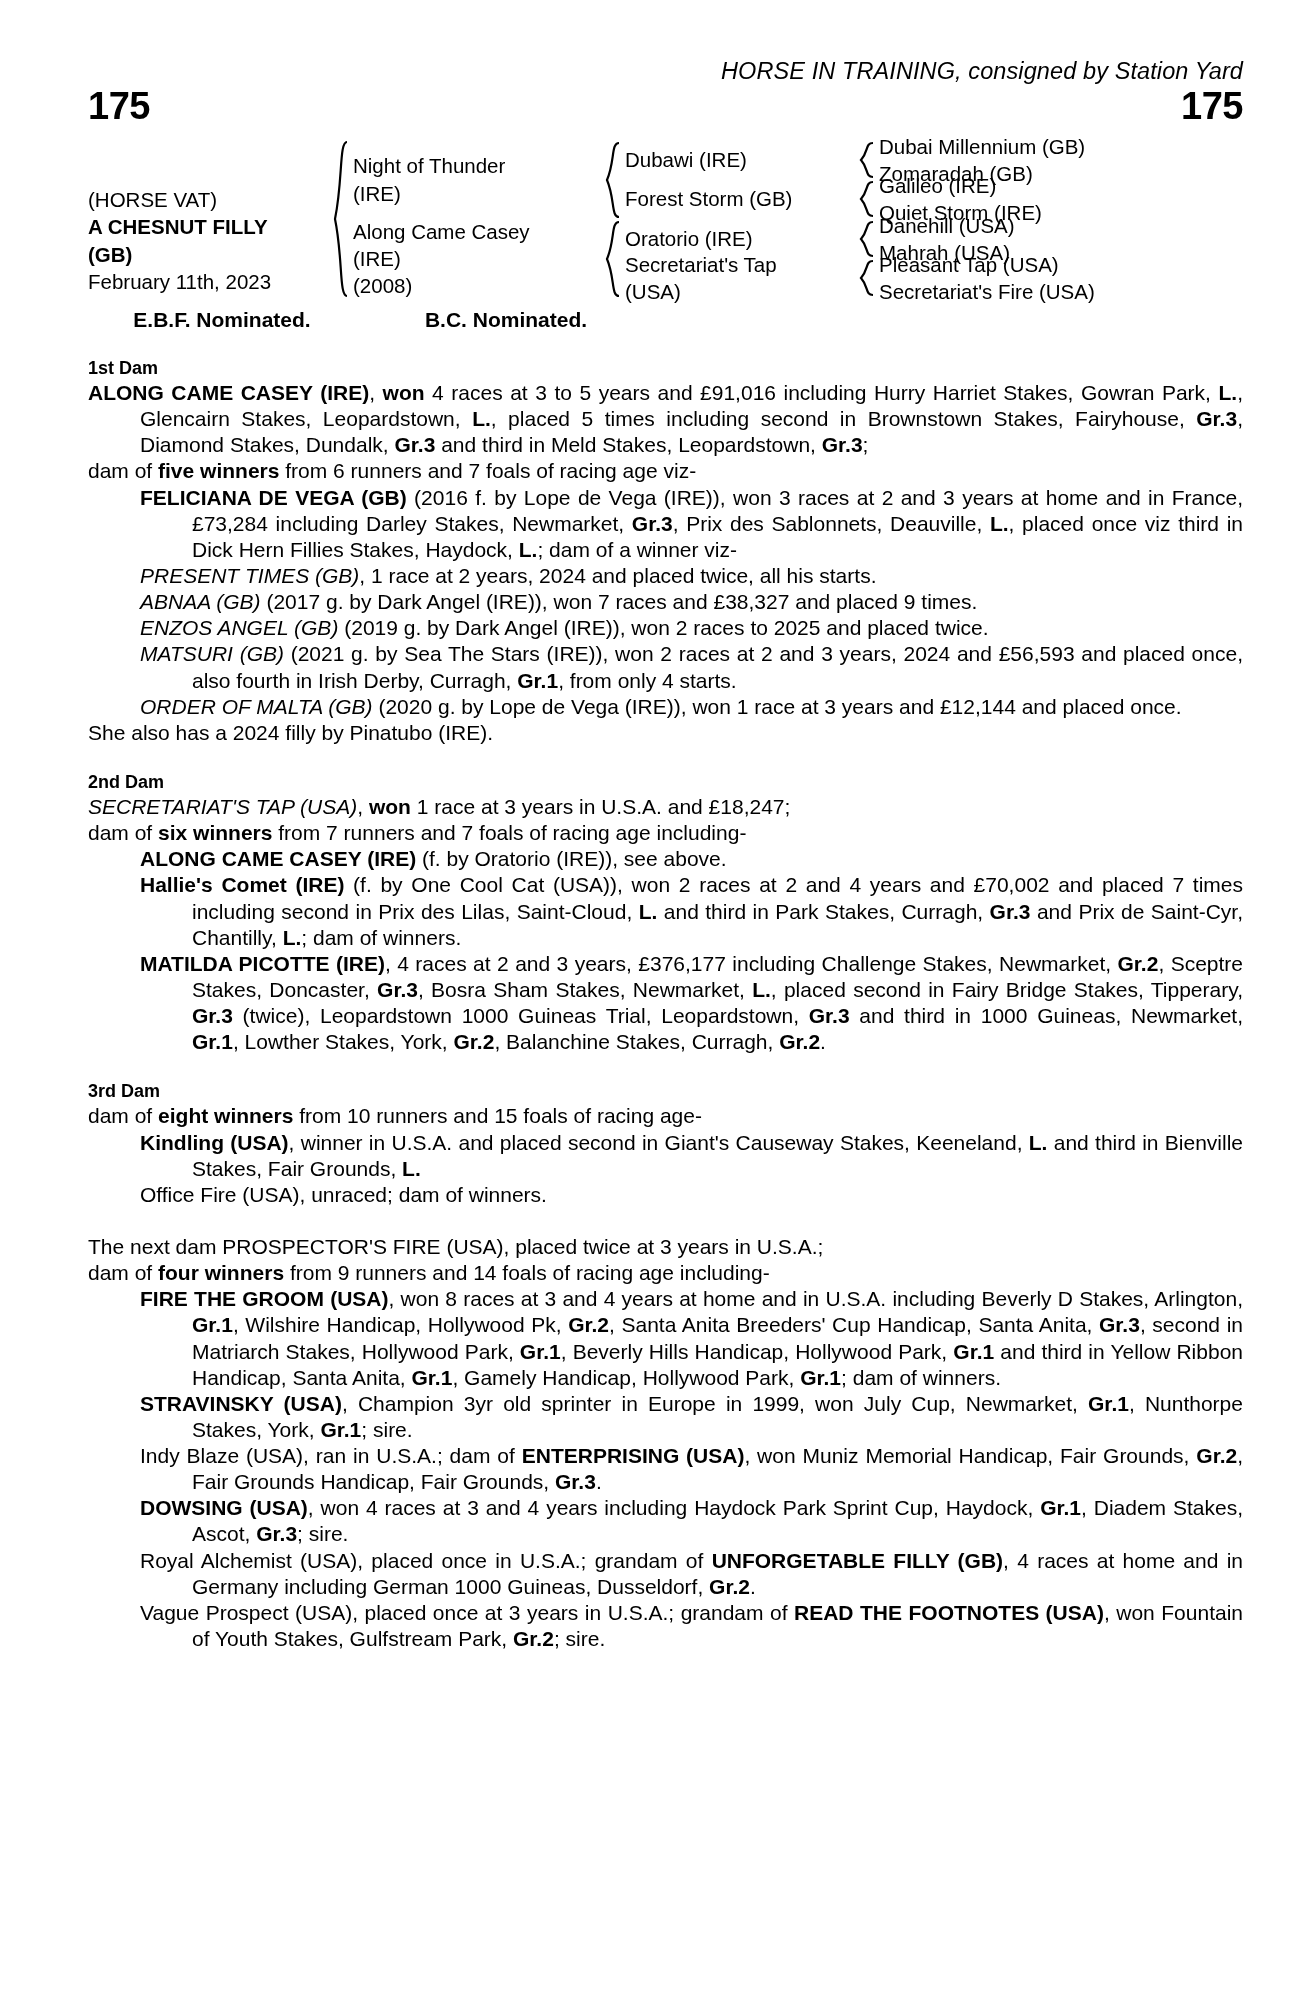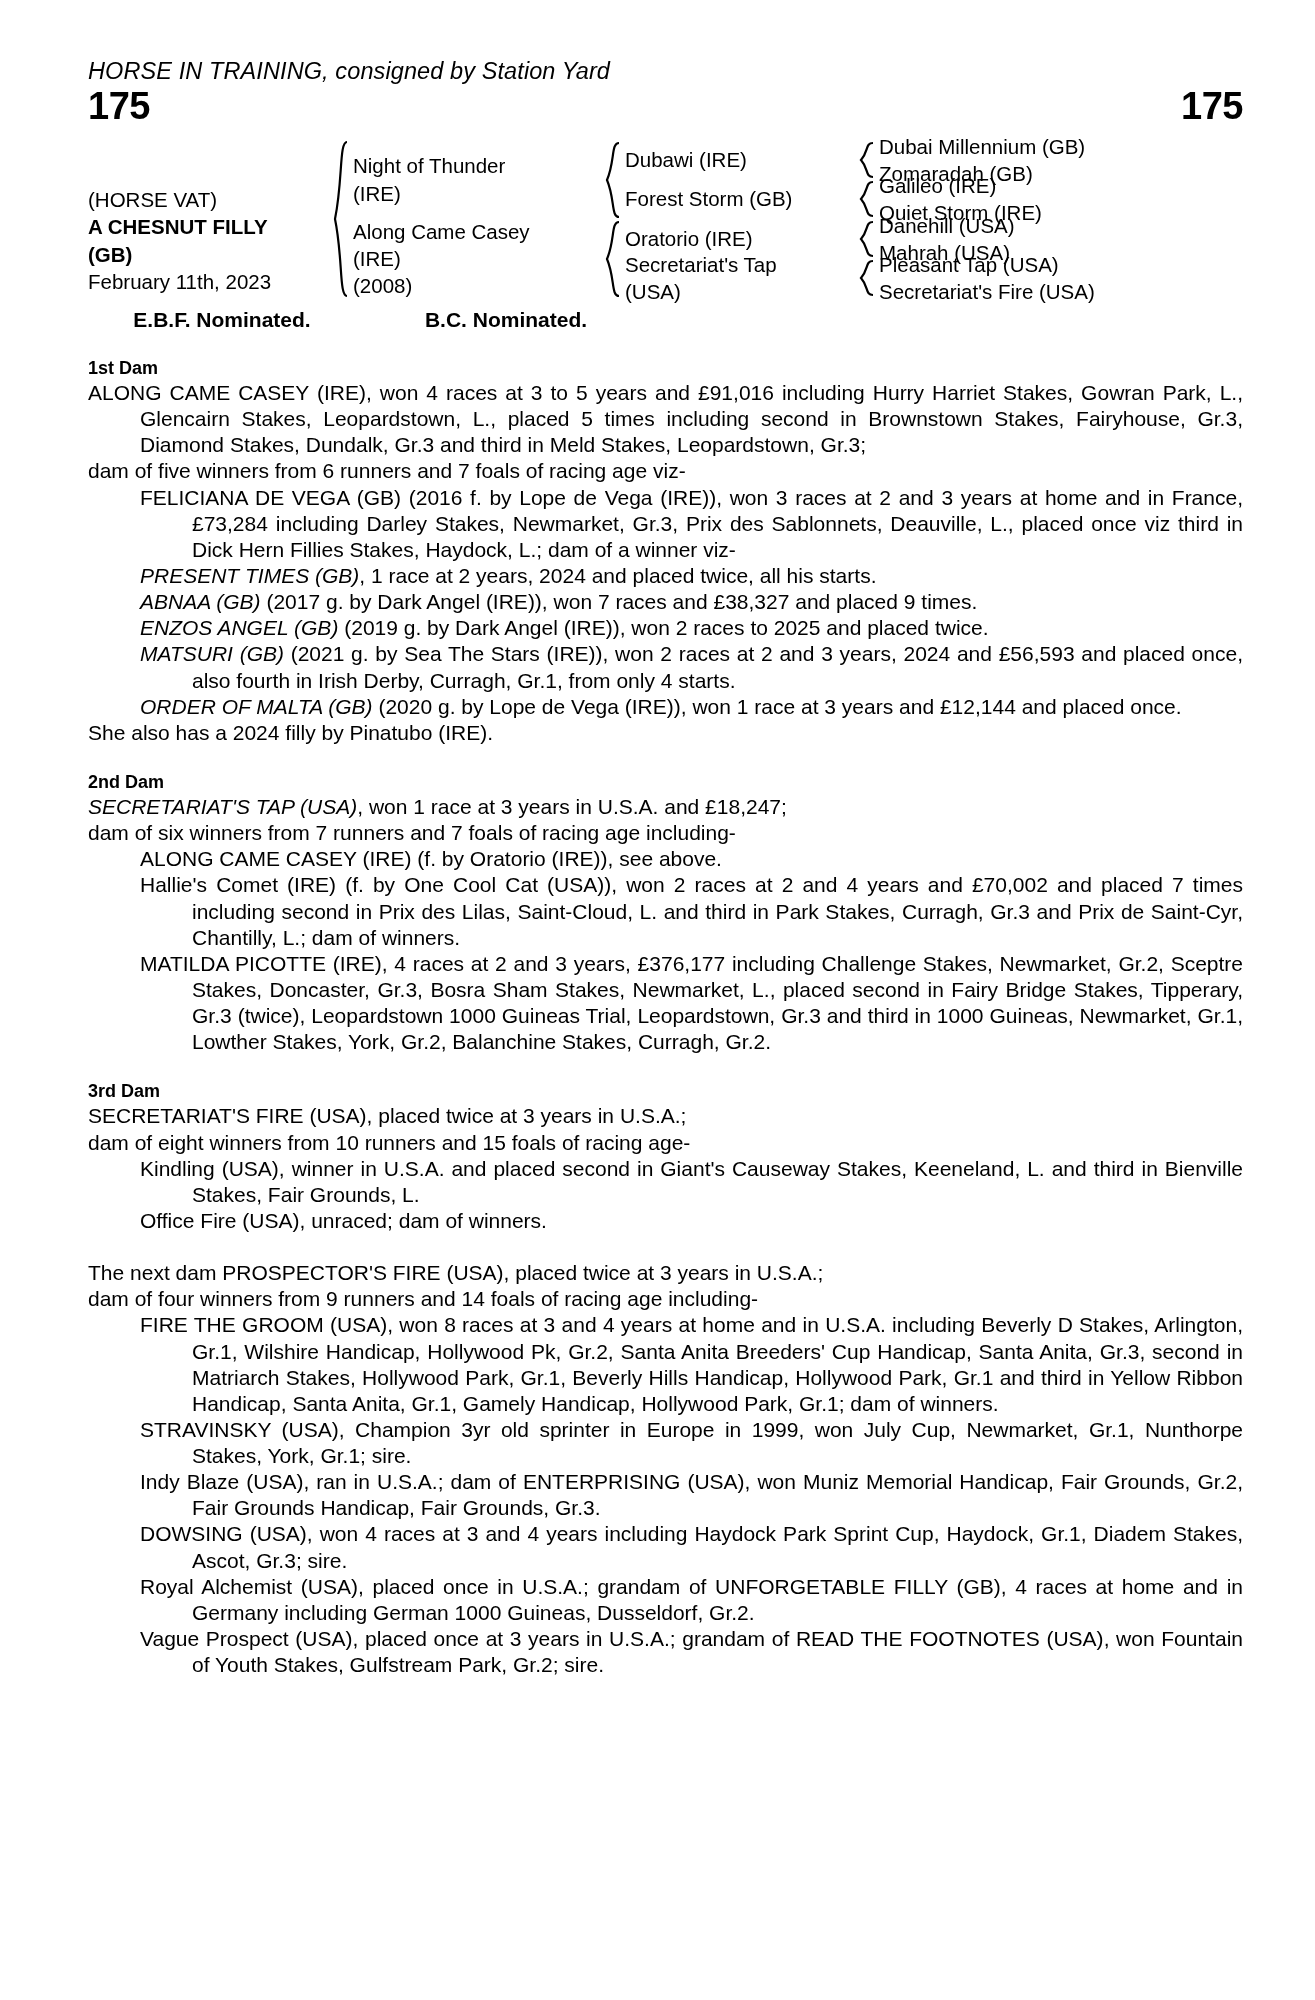--- a/index.html
+++ b/index.html
@@ -13,21 +13,21 @@
     font-family: "Liberation Sans", sans-serif;
     color: #000000;
   }
   .page {
     width: 1315px;
     box-sizing: border-box;
     padding: 58px 72px 40px 88px;
     position: relative;
   }
   .header-line {
-    text-align: left;
+    text-align: right;
     font-style: italic;
     font-size: 23.5px;
     letter-spacing: 0.1px;
     margin: 0 0 4px 0;
   }
   .lot-row {
     display: flex;
     justify-content: space-between;
     align-items: baseline;
     margin: -4px 0 0 0;
@@ -96,21 +96,21 @@
     font-size: 21px;
     line-height: 1.245;
     text-align: justify;
     text-justify: inter-word;
   }
   p.t.noj { text-align: left; }
   .hang1 { padding-left: 52px; text-indent: -52px; }
   .ind2 { padding-left: 52px; }
   .hang2 { padding-left: 104px; text-indent: -52px; }
   .hang3 { padding-left: 104px; text-indent: -52px; }
-  b { font-weight: normal; }
+  b { font-weight: bold; }
   i { font-style: italic; }
 </style>
 </head>
 <body>
 
 <div class="page">
 
   <div class="header-line">HORSE IN TRAINING, consigned by Station Yard</div>
 
   <div class="lot-row">
@@ -244,21 +244,20 @@
     <div class="section-title">2nd Dam</div>
     <p class="t noj"><i>SECRETARIAT'S TAP (USA)</i>, <b>won</b> 1 race at 3 years in U.S.A. and £18,247;</p>
     <p class="t noj">dam of <b>six winners</b> from 7 runners and 7 foals of racing age including-</p>
     <p class="t hang2 noj"><b>ALONG CAME CASEY (IRE)</b> (f. by Oratorio (IRE)), see above.</p>
     <p class="t hang2"><b>Hallie's Comet (IRE)</b> (f. by One Cool Cat (USA)), won 2 races at 2 and 4 years and £70,002 and placed 7 times including second in Prix des Lilas, Saint-Cloud, <b>L.</b> and third in Park Stakes, Curragh, <b>Gr.3</b> and Prix de Saint-Cyr, Chantilly, <b>L.</b>; dam of winners.</p>
     <p class="t hang2"><b>MATILDA PICOTTE (IRE)</b>, 4 races at 2 and 3 years, £376,177 including Challenge Stakes, Newmarket, <b>Gr.2</b>, Sceptre Stakes, Doncaster, <b>Gr.3</b>, Bosra Sham Stakes, Newmarket, <b>L.</b>, placed second in Fairy Bridge Stakes, Tipperary, <b>Gr.3</b> (twice), Leopardstown 1000 Guineas Trial, Leopardstown, <b>Gr.3</b> and third in 1000 Guineas, Newmarket, <b>Gr.1</b>, Lowther Stakes, York, <b>Gr.2</b>, Balanchine Stakes, Curragh, <b>Gr.2</b>.</p>
   </div>
 
   <div class="section">
     <div class="section-title">3rd Dam</div>
-    <p class="t noj">SECRETARIAT'S FIRE (USA), placed twice at 3 years in U.S.A.;</p>
     <p class="t noj">dam of <b>eight winners</b> from 10 runners and 15 foals of racing age-</p>
     <p class="t hang3"><b>Kindling (USA)</b>, winner in U.S.A. and placed second in Giant's Causeway Stakes, Keeneland, <b>L.</b> and third in Bienville Stakes, Fair Grounds, <b>L.</b></p>
     <p class="t ind2 noj">Office Fire (USA), unraced; dam of winners.</p>
   </div>
 
   <div class="section">
     <p class="t noj">The next dam PROSPECTOR'S FIRE (USA), placed twice at 3 years in U.S.A.;</p>
     <p class="t noj">dam of <b>four winners</b> from 9 runners and 14 foals of racing age including-</p>
     <p class="t hang2"><b>FIRE THE GROOM (USA)</b>, won 8 races at 3 and 4 years at home and in U.S.A. including Beverly D Stakes, Arlington, <b>Gr.1</b>, Wilshire Handicap, Hollywood Pk, <b>Gr.2</b>, Santa Anita Breeders' Cup Handicap, Santa Anita, <b>Gr.3</b>, second in Matriarch Stakes, Hollywood Park, <b>Gr.1</b>, Beverly Hills Handicap, Hollywood Park, <b>Gr.1</b> and third in Yellow Ribbon Handicap, Santa Anita, <b>Gr.1</b>, Gamely Handicap, Hollywood Park, <b>Gr.1</b>; dam of winners.</p>
     <p class="t hang2"><b>STRAVINSKY (USA)</b>, Champion 3yr old sprinter in Europe in 1999, won July Cup, Newmarket, <b>Gr.1</b>, Nunthorpe Stakes, York, <b>Gr.1</b>; sire.</p>

